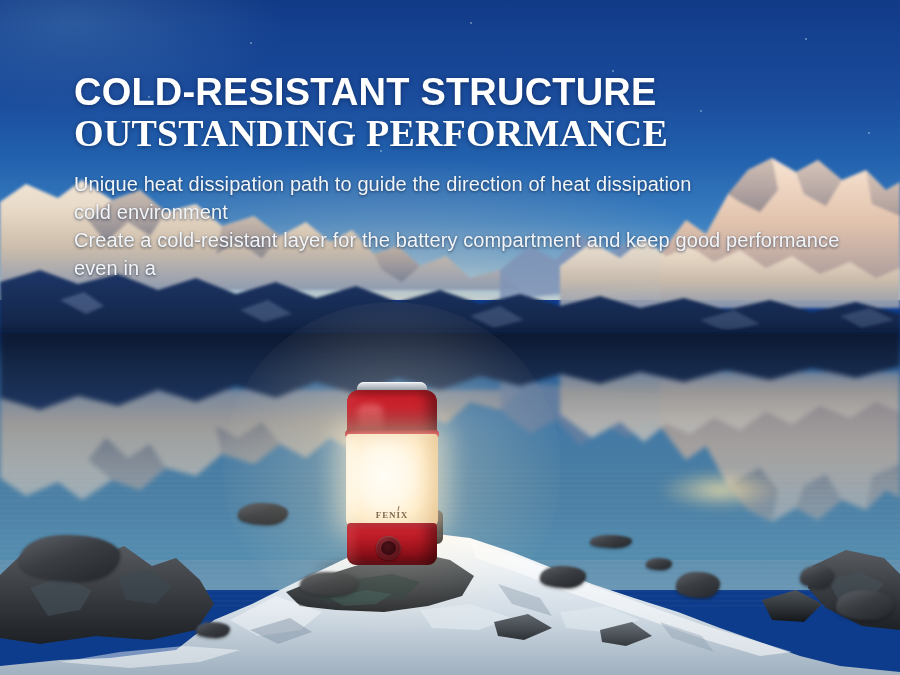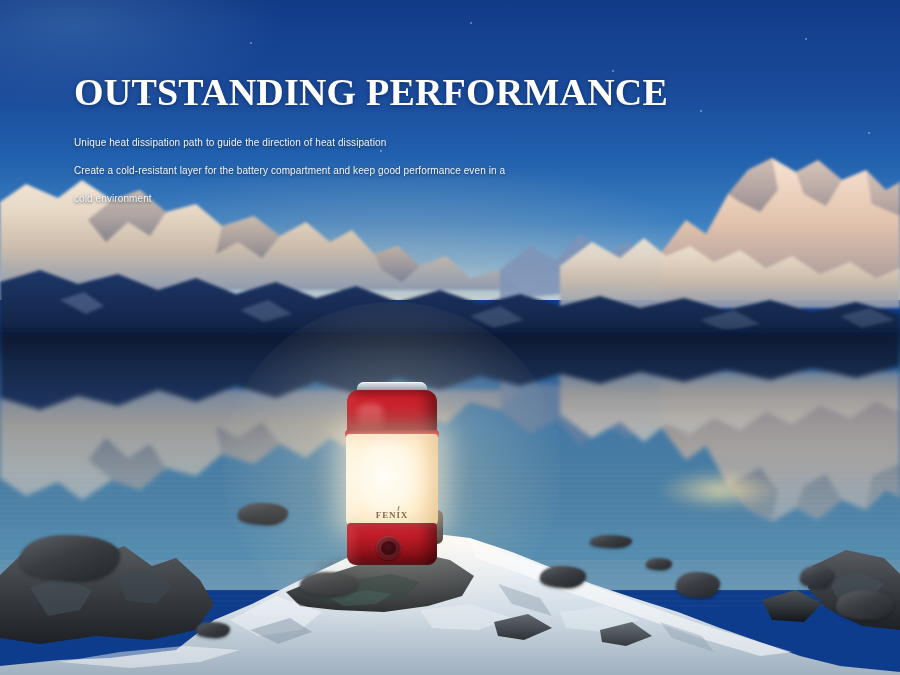--- a/index.html
+++ b/index.html
@@ -266,21 +266,21 @@
     font-size: 38px;
     line-height: 41px;
     font-weight: 700;
     letter-spacing: .2px;
     text-shadow: 0 1px 4px rgba(6,24,60,.55);
   }
   .headline .l2 { display: block; font-family: Liberation Serif, serif; }
   .subcopy {
     margin: 16px 0 0 0;
     color: #f2f5f8;
-    font-size: 10px;
+    font-size: 20px;
     line-height: 28px;
     font-weight: 400;
     letter-spacing: .1px;
     text-shadow: 0 1px 3px rgba(10,25,55,.70);
   }
   .subcopy span { display: block; }
 </style>
 </head>
 <body>
 
@@ -496,22 +496,23 @@
       <div class="brand">FENIX</div>
     </div>
     <div class="base"></div>
     <div class="btn">
       <div class="btn-in"></div>
     </div>
   </div>
 
   <div class="copy">
     <h1 class="headline">
+      <span>COLD-RESISTANT STRUCTURE</span>
       <span class="l2">OUTSTANDING PERFORMANCE</span>
     </h1>
     <p class="subcopy">
       <span>Unique heat dissipation path to guide the direction of heat dissipation</span>
+      <span>cold environment</span>
       <span>Create a cold-resistant layer for the battery compartment and keep good performance even in a</span>
-      <span>cold environment</span>
     </p>
   </div>
 
 </div>
 
 </body></html>

